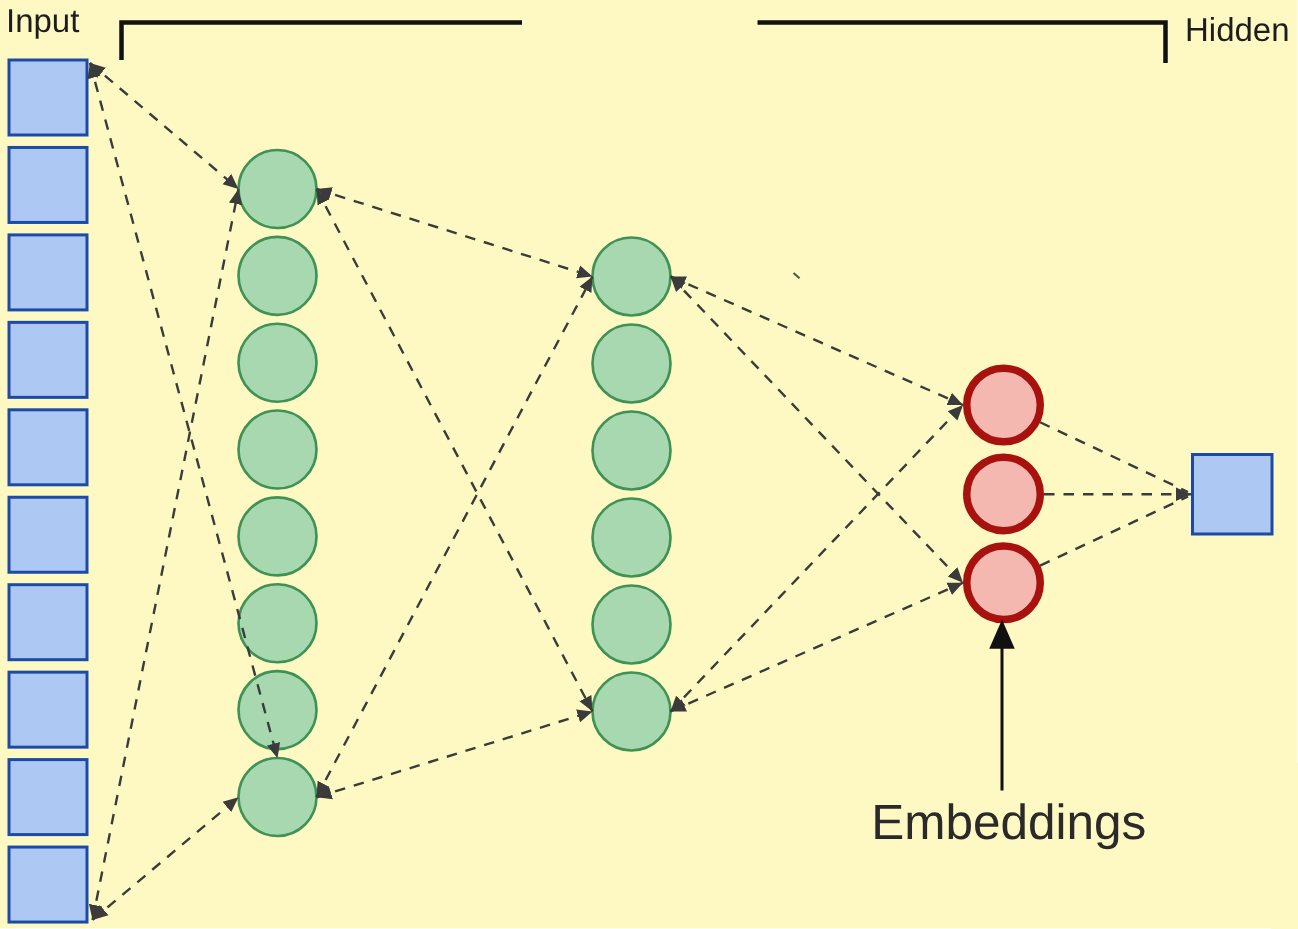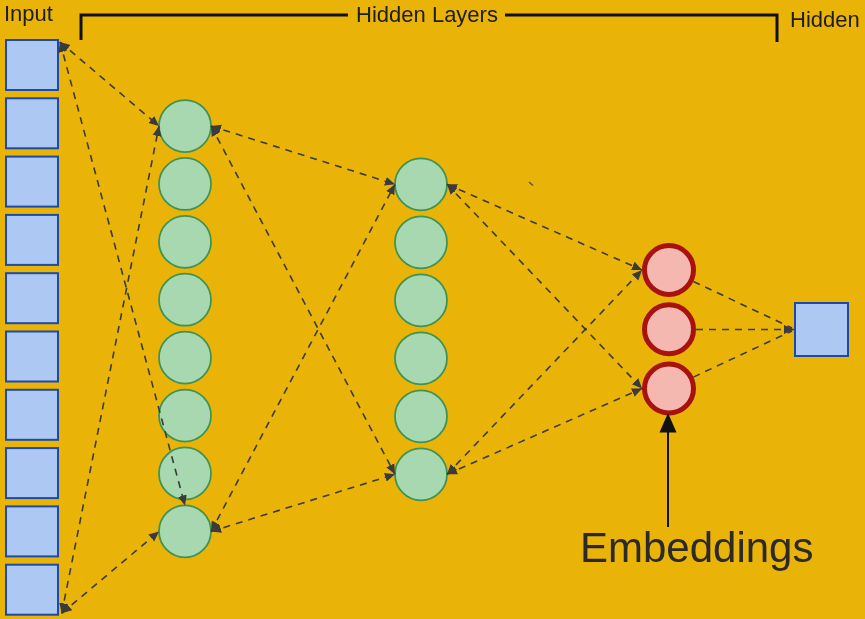--- a/index.html
+++ b/index.html
@@ -1,23 +1,23 @@
 <!DOCTYPE html>
 <html><head>
 <meta charset="utf-8">
 <style>
   html,body{margin:0;padding:0;background:#ffffff;}
   #stage{
-    position:relative;width:865px;height:619px;background:#eab308;overflow:hidden;
+    position:relative;width:865px;height:619px;background:#fef9c3;overflow:hidden;
     font-family:"Liberation Sans", sans-serif;
   }
   #net-svg{position:absolute;left:0;top:0;}
   .lbl{position:absolute;color:#1d1d1d;white-space:nowrap;}
   .lbl-small{font-size:22px;line-height:24px;}
-  .lbl-big{font-size:42px;line-height:35px;color:#2a2a2a;}
+  .lbl-big{font-size:33px;line-height:35px;color:#2a2a2a;}
   #lbl-input{left:4px;top:2px;}
   #lbl-hidden{left:348px;top:3px;width:158px;text-align:center;}
   #lbl-output{left:790px;top:8px;}
   #lbl-embeddings{left:580px;top:530px;width:185px;text-align:center;}
 </style>
 </head>
 <body>
 
 <div id="stage">
   <svg id="net-svg" width="865" height="619" viewBox="0 0 865 619">
@@ -69,16 +69,15 @@
       <line x1="693.4" y1="281.5" x2="792" y2="328" stroke="#3b3b3b" stroke-width="1.6" stroke-dasharray="7 6"></line>
       <line x1="696" y1="329.5" x2="794" y2="329.5" stroke="#3b3b3b" stroke-width="1.6" stroke-dasharray="7 6" marker-end="url(#arr)"></line>
       <line x1="693.4" y1="377.1" x2="792" y2="331" stroke="#3b3b3b" stroke-width="1.6" stroke-dasharray="7 6"></line>
       <path d="M81,40 L81,15 L348,15 M505,15 L777,15 L777,42" fill="none" stroke="#111111" stroke-width="3"></path>
       <line x1="668" y1="527" x2="668" y2="430" stroke="#111111" stroke-width="2"></line>
       <polygon points="668,413 659.5,432.5 676.5,432.5" fill="#111111"></polygon>
       <line x1="529" y1="182" x2="533" y2="185.5" stroke="#555555" stroke-width="1.5"></line>
     </svg>
 
   <div class="lbl lbl-small" id="lbl-input">Input</div>
-  <div class="lbl lbl-small" id="lbl-hidden">Hidden Layers</div>
   <div class="lbl lbl-small" id="lbl-output">Hidden</div>
   <div class="lbl lbl-big" id="lbl-embeddings">Embeddings</div>
 </div>
 
 </body></html>

